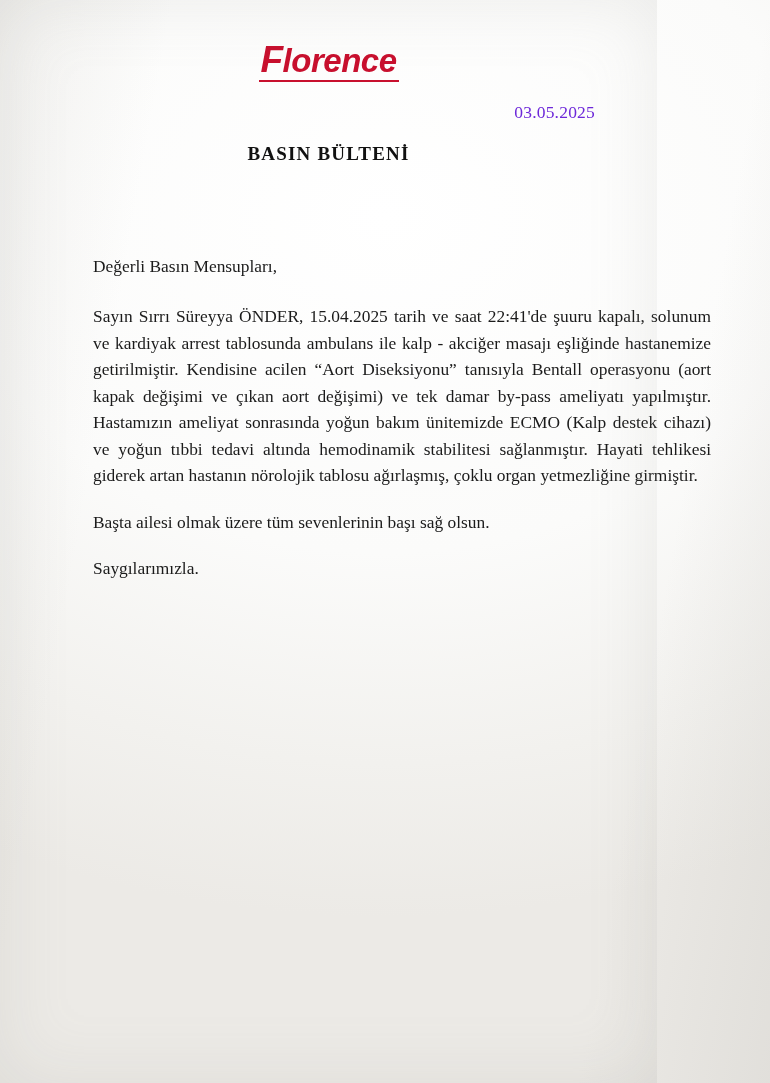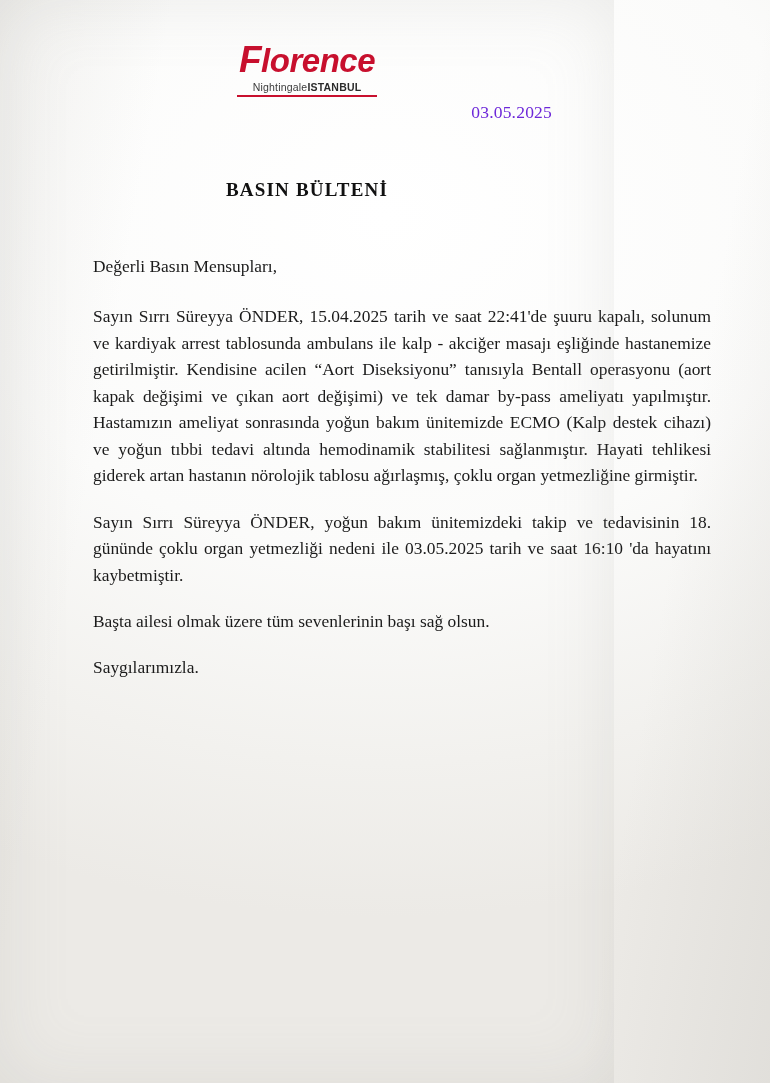--- a/index.html
+++ b/index.html
@@ -12,20 +12,21 @@
     height: 1083px;
     overflow: hidden;
     font-family: "Liberation Serif", serif;
   }
 
   #page {
     position: relative;
     width: 614px;
     height: 1083px;
     background: #ffffff;
+    padding-left: 43px;
   }
 
   
   #paper {
     position: absolute;
     left: 0;
     top: 0;
     width: 770px;
     height: 1083px;
     background:
@@ -93,21 +94,20 @@
   #doc-title {
     position: absolute;
     left: 0;
     right: 0;
     top: 143px;
     text-align: center;
     font-size: 19px;
     font-weight: bold;
     letter-spacing: 1.2px;
     color: #111111;
-    margin-top: 36px;
   }
 
   
   #body-block {
     position: absolute;
     left: 93px;
     top: 253px;
     width: 618px;
     color: #1b1b1b;
     font-size: 17.4px;
@@ -131,30 +131,28 @@
   }
 </style>
 </head>
 <body>
 
 <div id="page">
   <div id="paper"></div>
 
   <div id="logo-block">
     <div id="logo-word"><span class="flo-f">F</span><span>lorence</span></div>
-    <div id="logo-sub"><span>Nightingale</span><span class="sub-ist">ISTANBUL</span></div>
     <div id="logo-underline"></div>
   </div>
 
   <div id="doc-date">03.05.2025</div>
 
   <div id="doc-title">BASIN BÜLTENİ</div>
 
   <div id="body-block">
     <p class="para salutation no-justify">Değerli Basın Mensupları,</p>
     <p class="para">Sayın Sırrı Süreyya ÖNDER, 15.04.2025 tarih ve saat 22:41'de şuuru kapalı, solunum ve kardiyak arrest tablosunda ambulans ile kalp - akciğer masajı eşliğinde hastanemize getirilmiştir. Kendisine acilen “Aort Diseksiyonu” tanısıyla Bentall operasyonu (aort kapak değişimi ve çıkan aort değişimi) ve tek damar by-pass ameliyatı yapılmıştır. Hastamızın ameliyat sonrasında yoğun bakım ünitemizde ECMO (Kalp destek cihazı) ve yoğun tıbbi tedavi altında hemodinamik stabilitesi sağlanmıştır. Hayati tehlikesi giderek artan hastanın nörolojik tablosu ağırlaşmış, çoklu organ yetmezliğine girmiştir.</p>
-    <p class="para">Sayın Sırrı Süreyya ÖNDER, yoğun bakım ünitemizdeki takip ve tedavisinin 18. gününde çoklu organ yetmezliği nedeni ile 03.05.2025 tarih ve saat 16:10 'da hayatını kaybetmiştir.</p>
     <p class="para no-justify">Başta ailesi olmak üzere tüm sevenlerinin başı sağ olsun.</p>
     <p class="para no-justify" id="para-closing">Saygılarımızla.</p>
   </div>
 
   <div id="vignette"></div>
 </div>
 
 </body></html>

